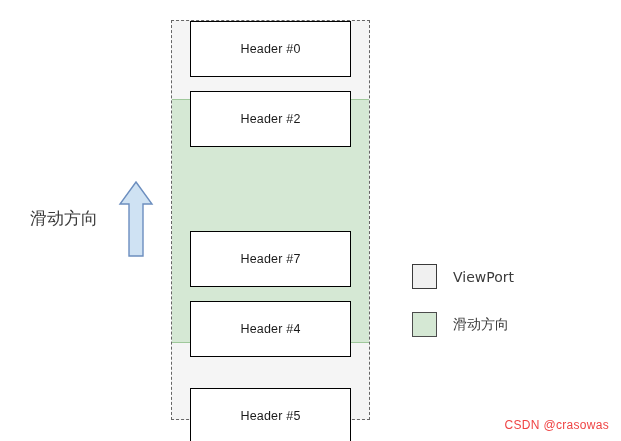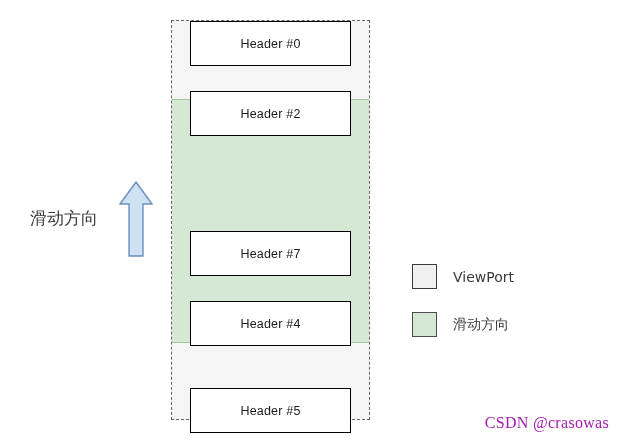--- a/index.html
+++ b/index.html
@@ -45,21 +45,21 @@
     background: #d5e8d4;
     border-top: 1px solid #9fc89b;
     border-bottom: 1px solid #9fc89b;
   }
 
   
   .header-cell {
     position: absolute;
     left: 190px;
     width: 161px;
-    height: 45px;
+    height: 56px;
     box-sizing: border-box;
     background: #ffffff;
     border: 1.6px solid #000000;
     display: flex;
     align-items: center;
     justify-content: center;
     font-size: 12.5px;
     color: #1a1a1a;
     letter-spacing: 0.2px;
   }
@@ -110,24 +110,23 @@
     color: #3b3b3b;
     white-space: nowrap;
     font-family: "DejaVu Sans", "Liberation Sans", sans-serif;
   }
 
   
   .watermark {
     position: absolute;
     right: 12px;
     bottom: 9px;
-    font-size: 16px;
-    color: #a21caf;
+    font-size: 12px;
+    color: #ef4444;
     letter-spacing: 0.3px;
-    font-family: Liberation Serif, serif;
   }
 </style>
 </head>
 <body>
 
 <div id="stage">
 
   <div class="viewport-box"></div>
 
   <div class="scroll-region"></div>

